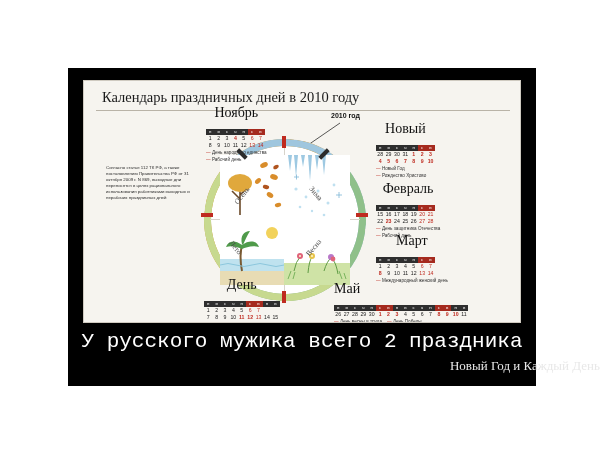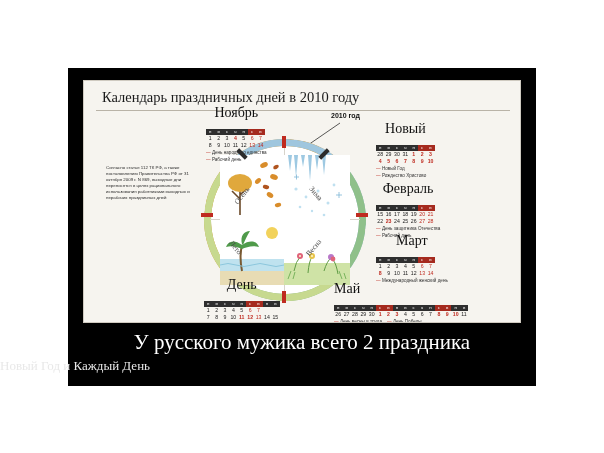--- a/index.html
+++ b/index.html
@@ -202,30 +202,30 @@
     line-height: 6px;
     color: #2b2b2b;
   }
   
   .caption-main {
     position: absolute;
     left: 0;
     top: 330px;
     width: 604px;
     text-align: center;
-    font-family: Liberation Serif, serif;
+    font-family: Liberation Mono, monospace;
     font-size: 21px;
     color: #ffffff;
   }
   .caption-sub {
     position: absolute;
     left: 0;
     top: 358px;
     width: 600px;
-    text-align: left;
+    text-align: right;
     font-family: "Liberation Serif", serif;
     font-size: 13px;
     color: #e8e8e8;
   }
   .sun-shape {
     position: absolute;
     border-radius: 50%;
   }
 </style>
 </head>

